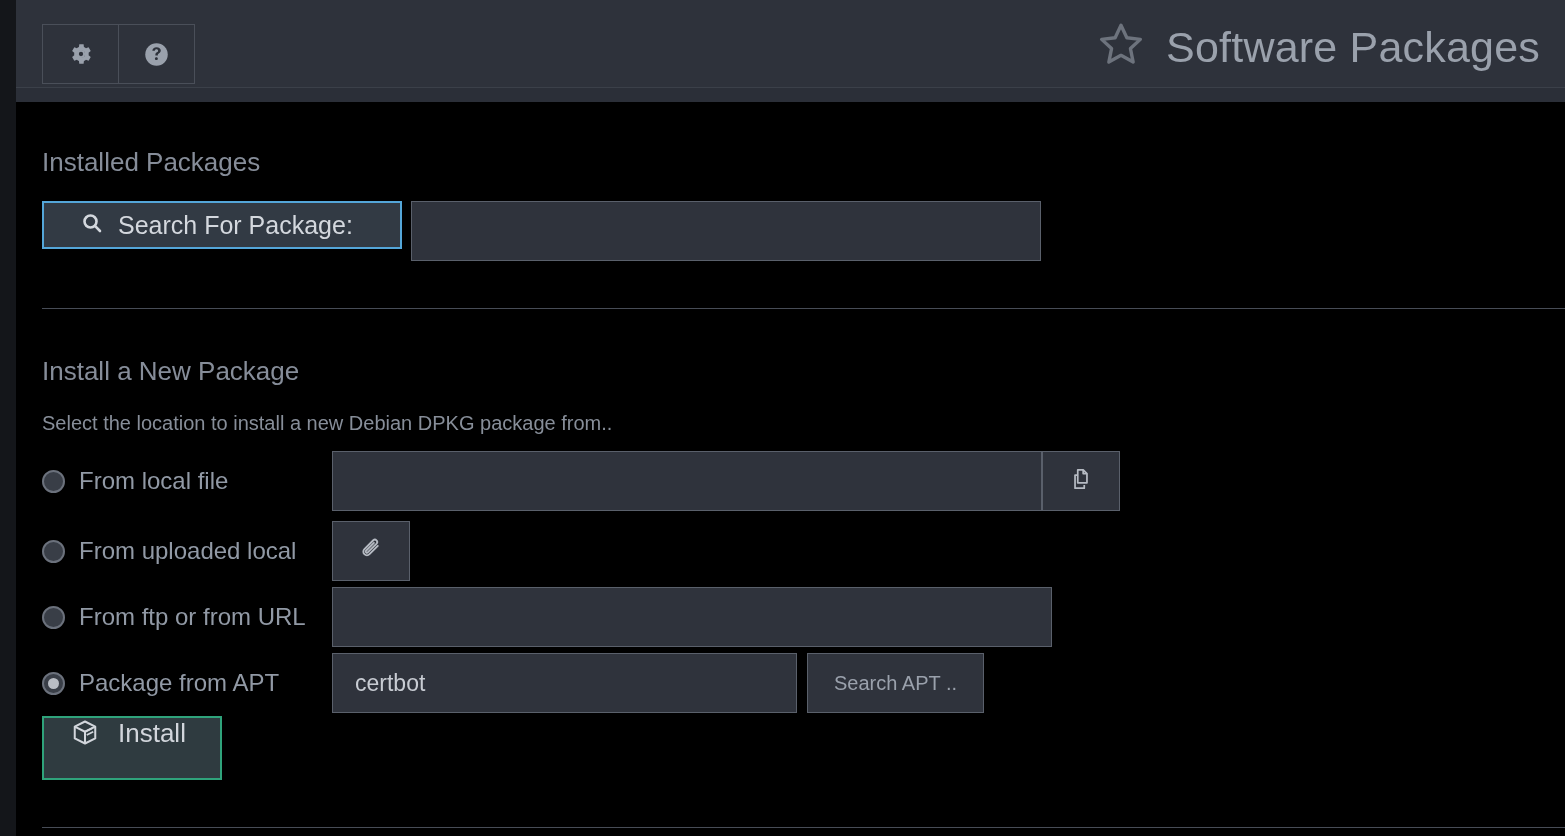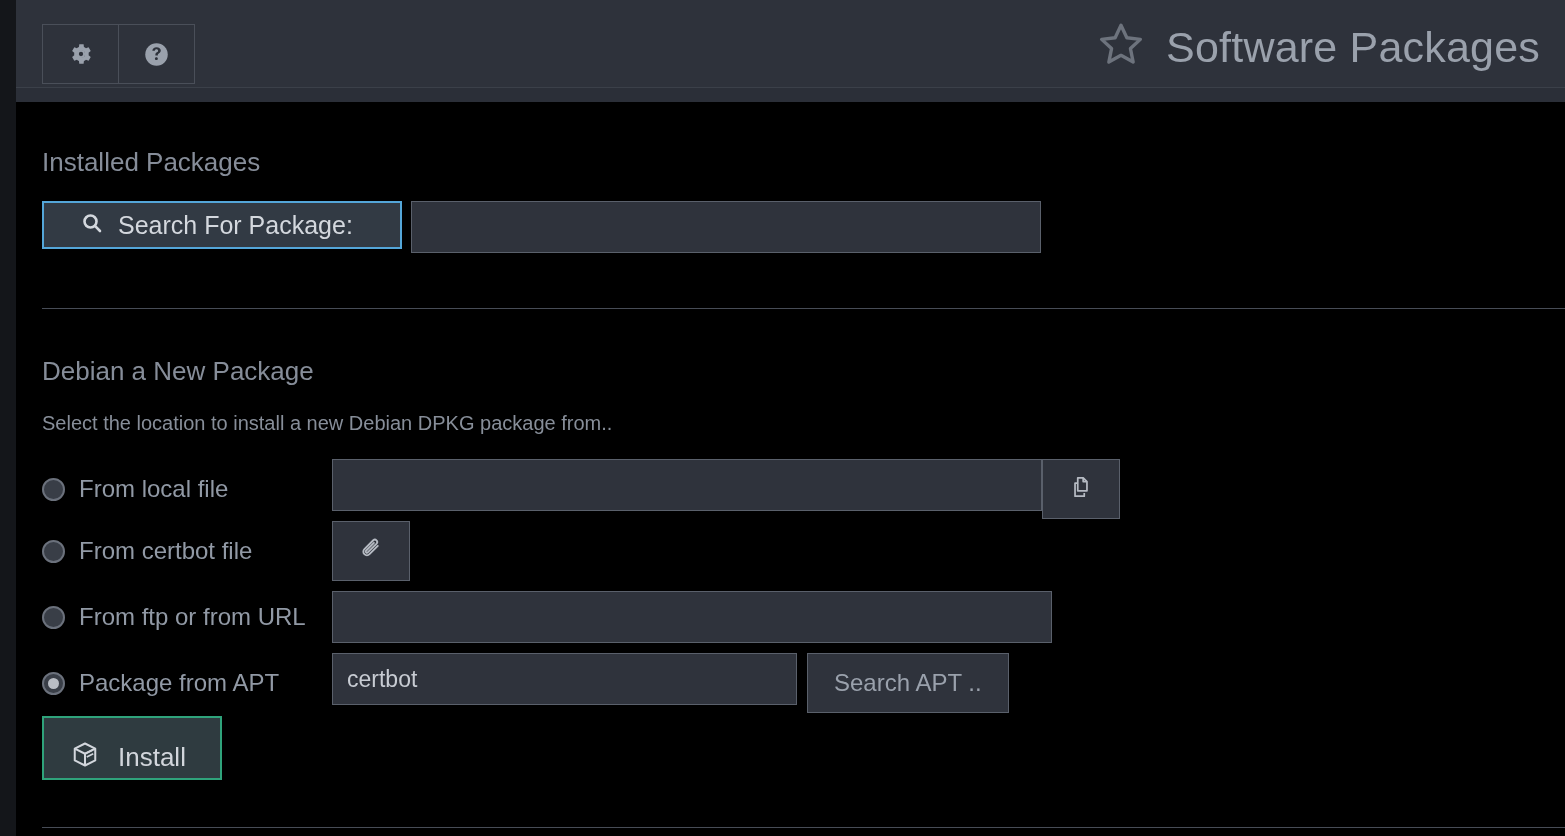--- a/index.html
+++ b/index.html
@@ -146,44 +146,44 @@
     gap: 14px;
     padding-left: 36px;
     cursor: pointer;
   }
   .search-btn .label {
     font-size: 25px;
     color: #d4d8de;
     white-space: nowrap;
   }
   .text-input {
-    height: 52px;
+    height: 60px;
     box-sizing: border-box;
     background: #2f333c;
     border: 1px solid #5a606b;
     color: #c8ccd3;
     font-size: 23px;
     font-family: "Liberation Sans", sans-serif;
-    padding: 0 14px;
+    padding: 0 22px;
     outline: none;
   }
   #pkg-search-input {
     width: 630px;
     margin-left: 9px;
   }
 
   
   .radio-row {
     position: absolute;
     left: 26px;
     display: flex;
     align-items: center;
     height: 60px;
   }
-  #row-local   { top: 357px; }
+  #row-local   { top: 349px; }
   #row-upload  { top: 419px; }
   #row-url     { top: 485px; }
   #row-apt     { top: 551px; }
 
   .radio-label {
     display: flex;
     align-items: center;
     gap: 14px;
     width: 290px;
     cursor: pointer;
@@ -230,42 +230,42 @@
     align-items: center;
     justify-content: center;
     cursor: pointer;
   }
   .wide-btn {
     height: 60px;
     box-sizing: border-box;
     border: 1px solid #5a606b;
     background: #2f333c;
     color: #9aa1ac;
-    font-size: 24px;
+    font-size: 20px;
     font-family: "Liberation Sans", sans-serif;
     padding: 0 26px;
     margin-left: 10px;
     cursor: pointer;
     display: flex;
     align-items: center;
   }
 
   
   .install-btn {
     position: absolute;
     left: 26px;
     top: 614px;
     height: 64px;
     box-sizing: border-box;
     border: 2px solid #2fa37b;
     background: #2f3b40;
     display: flex;
-    align-items: center;
+    align-items: flex-start;
     gap: 18px;
-    padding: 18px 34px 0 26px;
+    padding: 0 34px 0 26px;
     cursor: pointer;
   }
   .install-btn .label {
     font-size: 26px;
     color: #d2d6dc;
     white-space: nowrap;
   }
 </style>
 </head>
 <body>
@@ -317,21 +317,21 @@
               <line x1="15.2" y1="15.2" x2="20" y2="20"></line>
             </svg>
           </span>
           <span class="label">Search For Package:</span>
         </div>
         <input class="text-input" id="pkg-search-input" type="text" value="" style="">
       </div>
 
       <div class="hr"></div>
 
-      <div class="section-title" id="install-new-title">Debian a New Package</div>
+      <div class="section-title" id="install-new-title">Install a New Package</div>
       <div class="section-sub">Select the location to install a new Debian DPKG package from..</div>
 
       <div class="radio-row" id="row-local">
         <div class="radio-label">
           <span class="radio"></span>
           <span class="radio-text">From local file</span>
         </div>
         <div class="field-group">
           <input class="text-input" id="local-file-input" type="text" value="" style="">
           <div class="sq-btn">
@@ -342,21 +342,21 @@
                 <path d="M15 17.5v3H6.5V8.5h2.6"></path>
               </svg>
             </span>
           </div>
         </div>
       </div>
 
       <div class="radio-row" id="row-upload">
         <div class="radio-label">
           <span class="radio"></span>
-          <span class="radio-text">From certbot file</span>
+          <span class="radio-text">From uploaded local</span>
         </div>
         <div class="field-group">
           <div class="sq-btn">
             <span>
               <svg width="26" height="26" viewBox="0 0 24 24" fill="none" stroke="#b6bbc3" stroke-width="1.7" stroke-linecap="round" stroke-linejoin="round">
                 <path d="M18.3 9.1l-7.7 7.7a3.3 3.3 0 0 1-4.7-4.7l8.2-8.2a2.2 2.2 0 0 1 3.1 3.1l-8.2 8.2a1.1 1.1 0 0 1-1.6-1.6l7.3-7.3"></path>
               </svg>
             </span>
           </div>
         </div>

